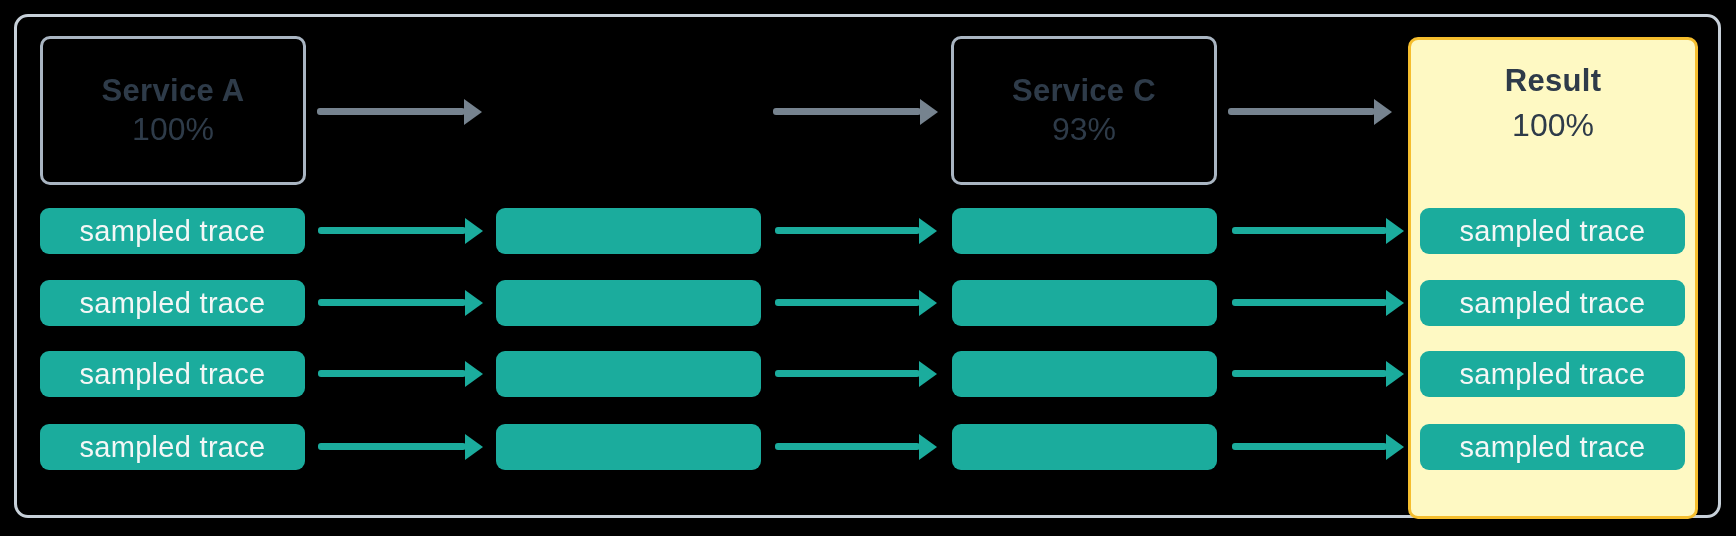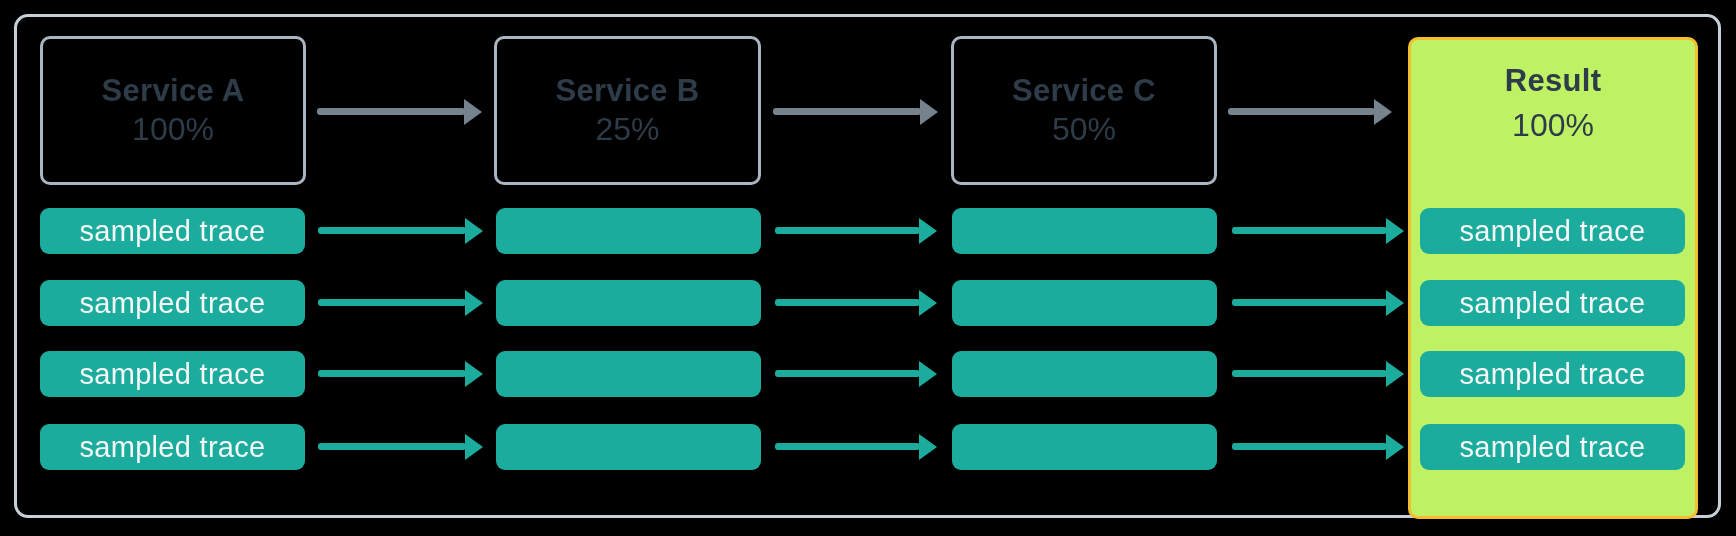--- a/index.html
+++ b/index.html
@@ -48,21 +48,21 @@
     font-size: 32px;
     font-weight: 500;
     line-height: 1.1;
   }
   .result-box {
     position: absolute;
     left: 1408px; top: 37px;
     width: 284px; height: 452px;
     border: 3px solid #F5BE2E;
     border-radius: 10px;
-    background: #bef264;
+    background: #fef9c3;
     display: flex;
     flex-direction: column;
     align-items: center;
     padding-top: 24px;
     box-sizing: content-box;
   }
   .result-box .svc-name { margin-bottom: 10px; }
   .chip {
     position: absolute;
     width: 265px;
@@ -101,27 +101,23 @@
 <body>
 
 <div class="canvas">
 
   <div class="frame"></div>
 
   <div class="svc-box" style="left:40px; width:260px;">
     <div class="svc-name">Service A</div>
     <div class="svc-rate">100%</div>
   </div>
-  <div class="svc-box" style="left:494px; width:261px;">
-    <div class="svc-name">Service B</div>
-    <div class="svc-rate">25%</div>
-  </div>
   <div class="svc-box" style="left:951px; width:260px;text-decoration:underline;">
     <div class="svc-name">Service C</div>
-    <div class="svc-rate">50%</div>
+    <div class="svc-rate">93%</div>
   </div>
 
   <div class="result-box">
     <div class="svc-name">Result</div>
     <div class="svc-rate">100%</div>
   </div>
 
   <div class="arrow arrow-gray" style="left:317px; top:108px; width:148px;"></div>
   <div class="arrow arrow-gray" style="left:773px; top:108px; width:148px;"></div>
   <div class="arrow arrow-gray" style="left:1228px; top:108px; width:147px;"></div>

